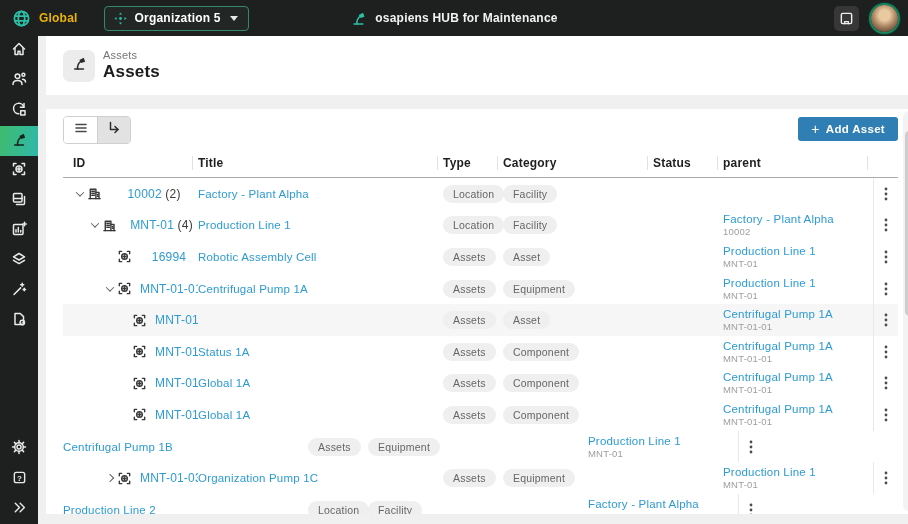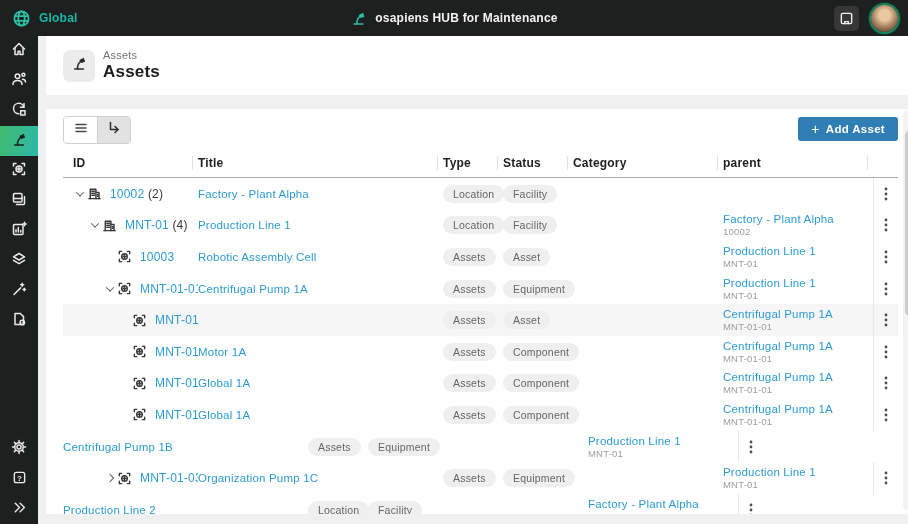--- a/index.html
+++ b/index.html
@@ -4,21 +4,21 @@
 <style>
   * { margin:0; padding:0; box-sizing:border-box; }
   html,body { width:908px; height:524px; overflow:hidden; background:#f0f0f0;
     font-family:"Liberation Sans","DejaVu Sans",sans-serif; letter-spacing:.2px; }
 
   
   .topbar { position:absolute; left:0; top:0; width:908px; height:36px; background:#1e1f1f;
     display:flex; align-items:center; z-index:5; }
   .topbar svg { display:block; }
   .globe-wrap { margin-left:12px; color:#2bbfa4; }
-  .global-label { margin-left:8px; color:#14b8a6; font-size:12px; font-weight:700; }
+  .global-label { margin-left:8px; color:#eab308; font-size:12px; font-weight:700; }
   .org-btn { margin-left:26px; height:25px; display:flex; align-items:center; gap:7px;
     padding:0 10px 0 8px; border:1px solid #2f8a70; border-radius:4px; background:#222624;
     color:#fff; font-size:12px; font-weight:700; cursor:pointer; }
   .org-icon { color:#2bbfa4; }
   .caret { width:0; height:0; border-left:4px solid transparent; border-right:4px solid transparent;
     border-top:5px solid #e8e8e8; margin-left:2px; }
   .app-title { position:absolute; left:50%; transform:translateX(-50%); display:flex;
     align-items:center; gap:8px; color:#f2f2f2; font-size:12px; font-weight:700; }
   .app-title .ico { color:#2bbfa4; }
   .topbar-right { margin-left:auto; display:flex; align-items:center; gap:12px; margin-right:10px; }
@@ -62,21 +62,21 @@
   .add-btn .plus { font-size:14px; font-weight:400; line-height:1; }
 
   
   .table { padding:0 18px 0 17px; }
   .thead { display:flex; height:30px; align-items:center; border-bottom:1px solid #ababab;
     margin-top:2px; }
   .th { font-size:12px; font-weight:700; color:#1f1f1f; position:relative; height:100%;
     display:flex; align-items:center; cursor:pointer; }
   .th:not(.c-actions)::after { content:""; position:absolute; right:5px; top:8px; height:14px;
     width:1px; background:#e2e2e2; }
-  .c-tree   { width:135px; }
+  .c-tree   { width:135px;text-align:center; }
   .c-title  { width:245px; }
   .c-type   { width:60px; }
   .c-cat    { width:150px; }
   .c-status { width:70px; }
   .c-parent { width:150px; }
   .c-actions{ width:25px; display:flex; justify-content:center; }
   .th.c-tree { padding-left:10px; }
 
   .trow { display:flex; height:31.6px; align-items:center; }
   .trow.hl { background:#f6f6f6; }
@@ -115,20 +115,33 @@
 
 <div class="topbar">
   <span class="globe-wrap">
     <span><svg width="19" height="19" viewBox="0 0 16 16">
           <circle cx="8" cy="8" r="6" fill="none" stroke="currentColor" stroke-width="1.5" stroke-linecap="round" stroke-linejoin="round"></circle>
           <ellipse cx="8" cy="8" rx="2.7" ry="6" fill="none" stroke="currentColor" stroke-width="1.5" stroke-linecap="round" stroke-linejoin="round"></ellipse>
           <path d="M2.3 6h11.4M2.3 10h11.4" fill="none" stroke="currentColor" stroke-width="1.5" stroke-linecap="round" stroke-linejoin="round"></path>
         </svg></span>
   </span>
   <span class="global-label">Global</span>
+  <div class="org-btn">
+    <span class="org-icon">
+        <svg width="15" height="15" viewBox="0 0 16 16" fill="currentColor">
+          <circle cx="8" cy="8" r="1.5"></circle>
+          <path d="M8 1.5l1.7 2.3H6.3Z"></path>
+          <path d="M8 14.5l-1.7-2.3h3.4Z"></path>
+          <path d="M1.5 8l2.3-1.7v3.4Z"></path>
+          <path d="M14.5 8l-2.3 1.7V6.3Z"></path>
+        </svg>
+      </span>
+    <span>Organization 5</span>
+    <span class="caret"></span>
+  </div>
   <div class="app-title">
     <span class="ico">
         <svg width="17" height="17" viewBox="0 0 16 16">
           <path d="M3.5 13.2h8.2" fill="none" stroke="currentColor" stroke-width="1.5" stroke-linecap="round" stroke-linejoin="round"></path>
           <path d="M6.3 13.2C5.7 10 7 7.6 9.4 5.7" fill="none" stroke="currentColor" stroke-width="1.5" stroke-linecap="round" stroke-linejoin="round"></path>
           <path d="M7.9 4.6 12 2.5l1.3 3.8-3.7 1.2Z" fill="currentColor"></path>
         </svg>
       </span>
     <span>osapiens HUB for Maintenance</span>
   </div>
@@ -272,22 +285,22 @@
         <span class="plus">+</span>
         <span>Add Asset</span>
       </button>
     </div>
 
     <div class="table">
       <div class="thead">
         <div class="th c-tree">ID</div>
         <div class="th c-title">Title</div>
         <div class="th c-type">Type</div>
+        <div class="th c-cat">Category</div>
         <div class="th c-status">Status</div>
-        <div class="th c-cat">Category</div>
         <div class="th c-parent">parent</div>
         <div class="th c-actions"></div>
       </div>
       <div id="tbody">
   <div class="trow">
     <div class="cell c-tree">
       <span class="indent" style="width: 0px;"></span>
       <span class="chev-slot">
                 <span class="chev down"></span>
               </span>
@@ -376,21 +389,21 @@
       <span class="indent" style="width: 30px;"></span>
       <span class="chev-slot"></span>
       <span class="node-icon">
                 <svg width="15" height="15" viewBox="0 0 16 16">
                   <path d="M2.5 5V2.5H5M11 2.5h2.5V5M13.5 11v2.5H11M5 13.5H2.5V11" fill="none" stroke="currentColor" stroke-width="1.5" stroke-linecap="round" stroke-linejoin="round"></path>
                   <circle cx="8" cy="8" r="3" fill="none" stroke="currentColor" stroke-width="1.5" stroke-linecap="round" stroke-linejoin="round"></circle>
                   <path d="M8 6.4v3.2M6.4 8h3.2" fill="none" stroke="currentColor" stroke-width="1.5" stroke-linecap="round" stroke-linejoin="round"></path>
                 </svg>
               </span>
       <span class="rid">
-        <a class="id-link">10003</a><span class="count"></span>
+        <a class="id-link">16994</a><span class="count"></span>
       </span>
     </div>
     <div class="cell c-title">
               <a class="title-link">Robotic Assembly Cell</a>
             </div>
     <div class="cell c-type">
               <span class="pill">Assets</span>
             </div>
     <div class="cell c-cat">
               <span class="pill">Asset</span>
@@ -502,21 +515,21 @@
                   <path d="M2.5 5V2.5H5M11 2.5h2.5V5M13.5 11v2.5H11M5 13.5H2.5V11" fill="none" stroke="currentColor" stroke-width="1.5" stroke-linecap="round" stroke-linejoin="round"></path>
                   <circle cx="8" cy="8" r="3" fill="none" stroke="currentColor" stroke-width="1.5" stroke-linecap="round" stroke-linejoin="round"></circle>
                   <path d="M8 6.4v3.2M6.4 8h3.2" fill="none" stroke="currentColor" stroke-width="1.5" stroke-linecap="round" stroke-linejoin="round"></path>
                 </svg>
               </span>
       <span class="rid">
         <a class="id-link">MNT-01-</a><span class="count"></span>
       </span>
     </div>
     <div class="cell c-title">
-              <a class="title-link">Motor 1A</a>
+              <a class="title-link">Status 1A</a>
             </div>
     <div class="cell c-type">
               <span class="pill">Assets</span>
             </div>
     <div class="cell c-cat">
               <span class="pill">Component</span>
             </div>
     <div class="cell c-status"></div>
     <div class="cell c-parent">
       <a class="p-title">Centrifugal Pump 1A</a>

